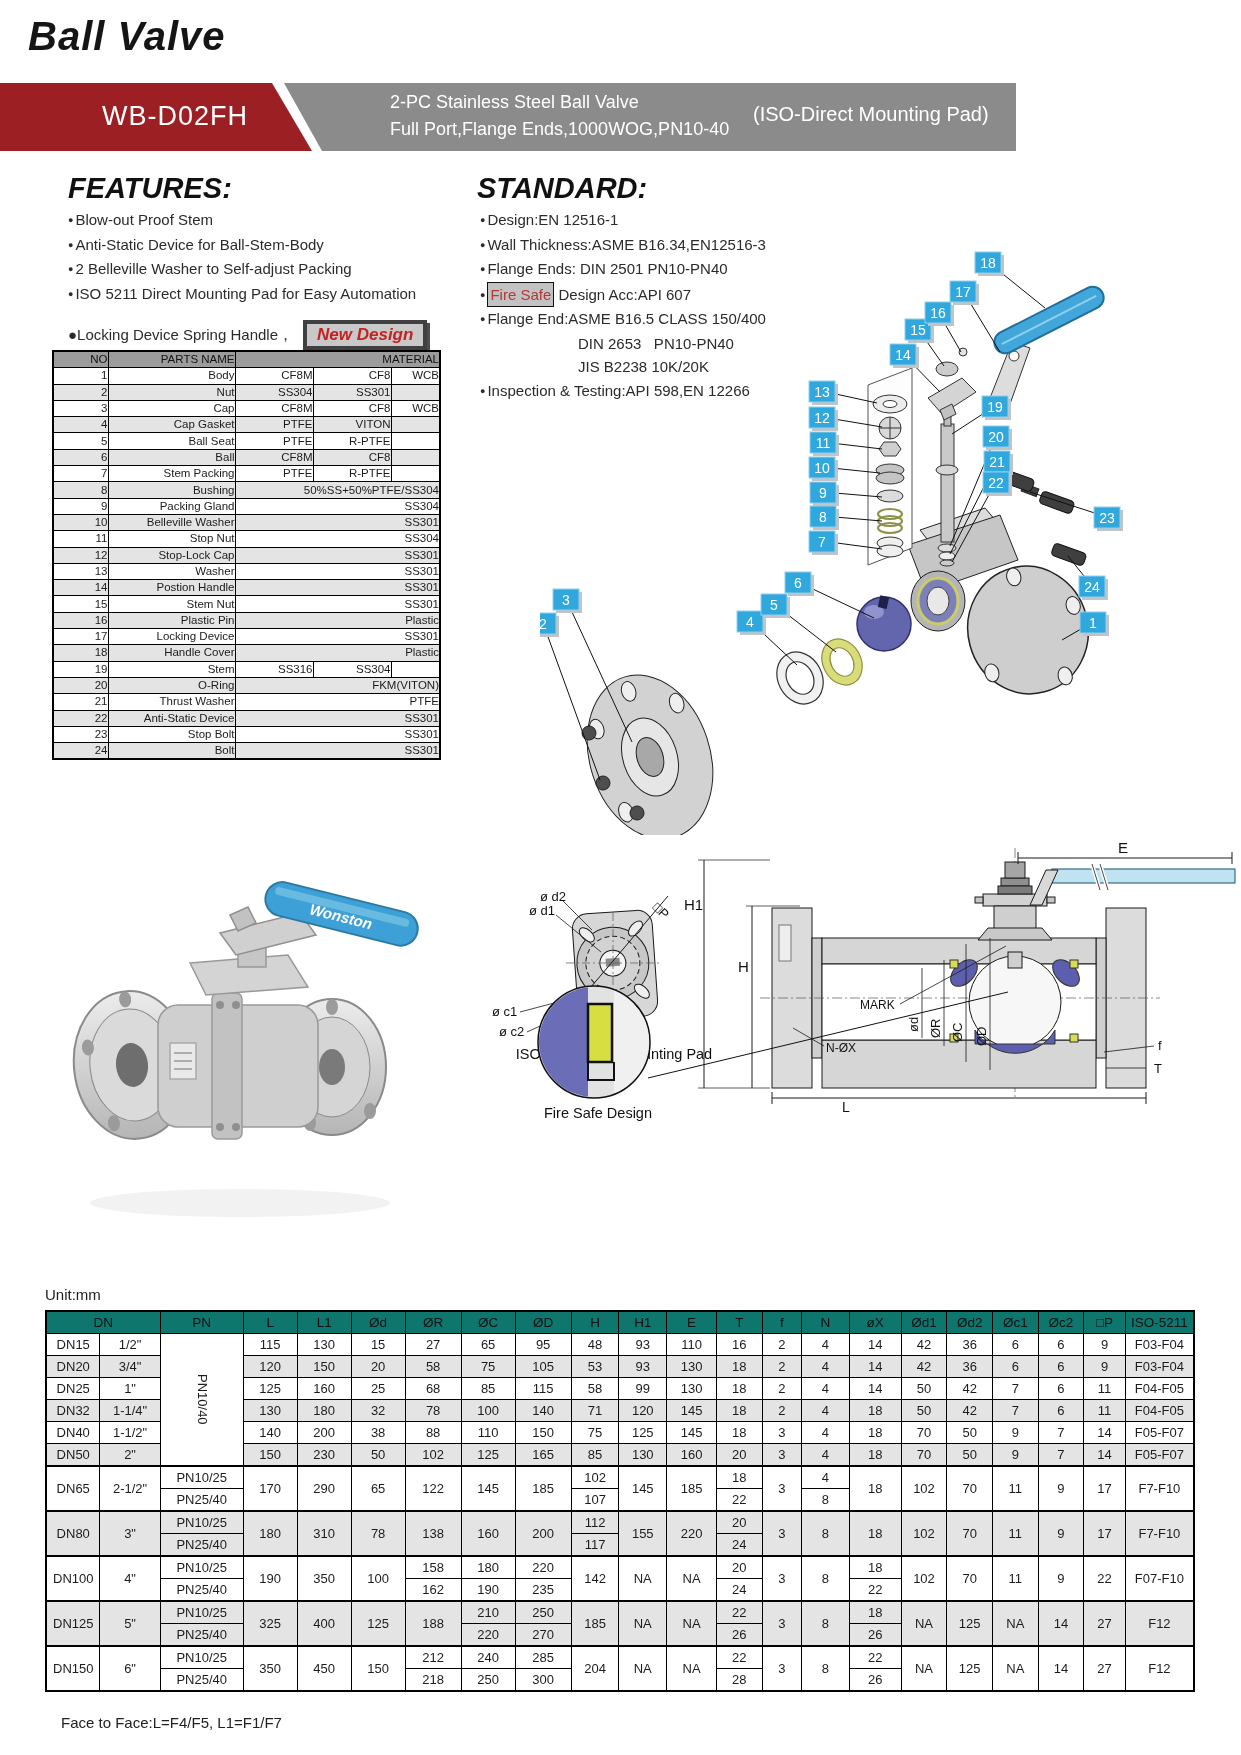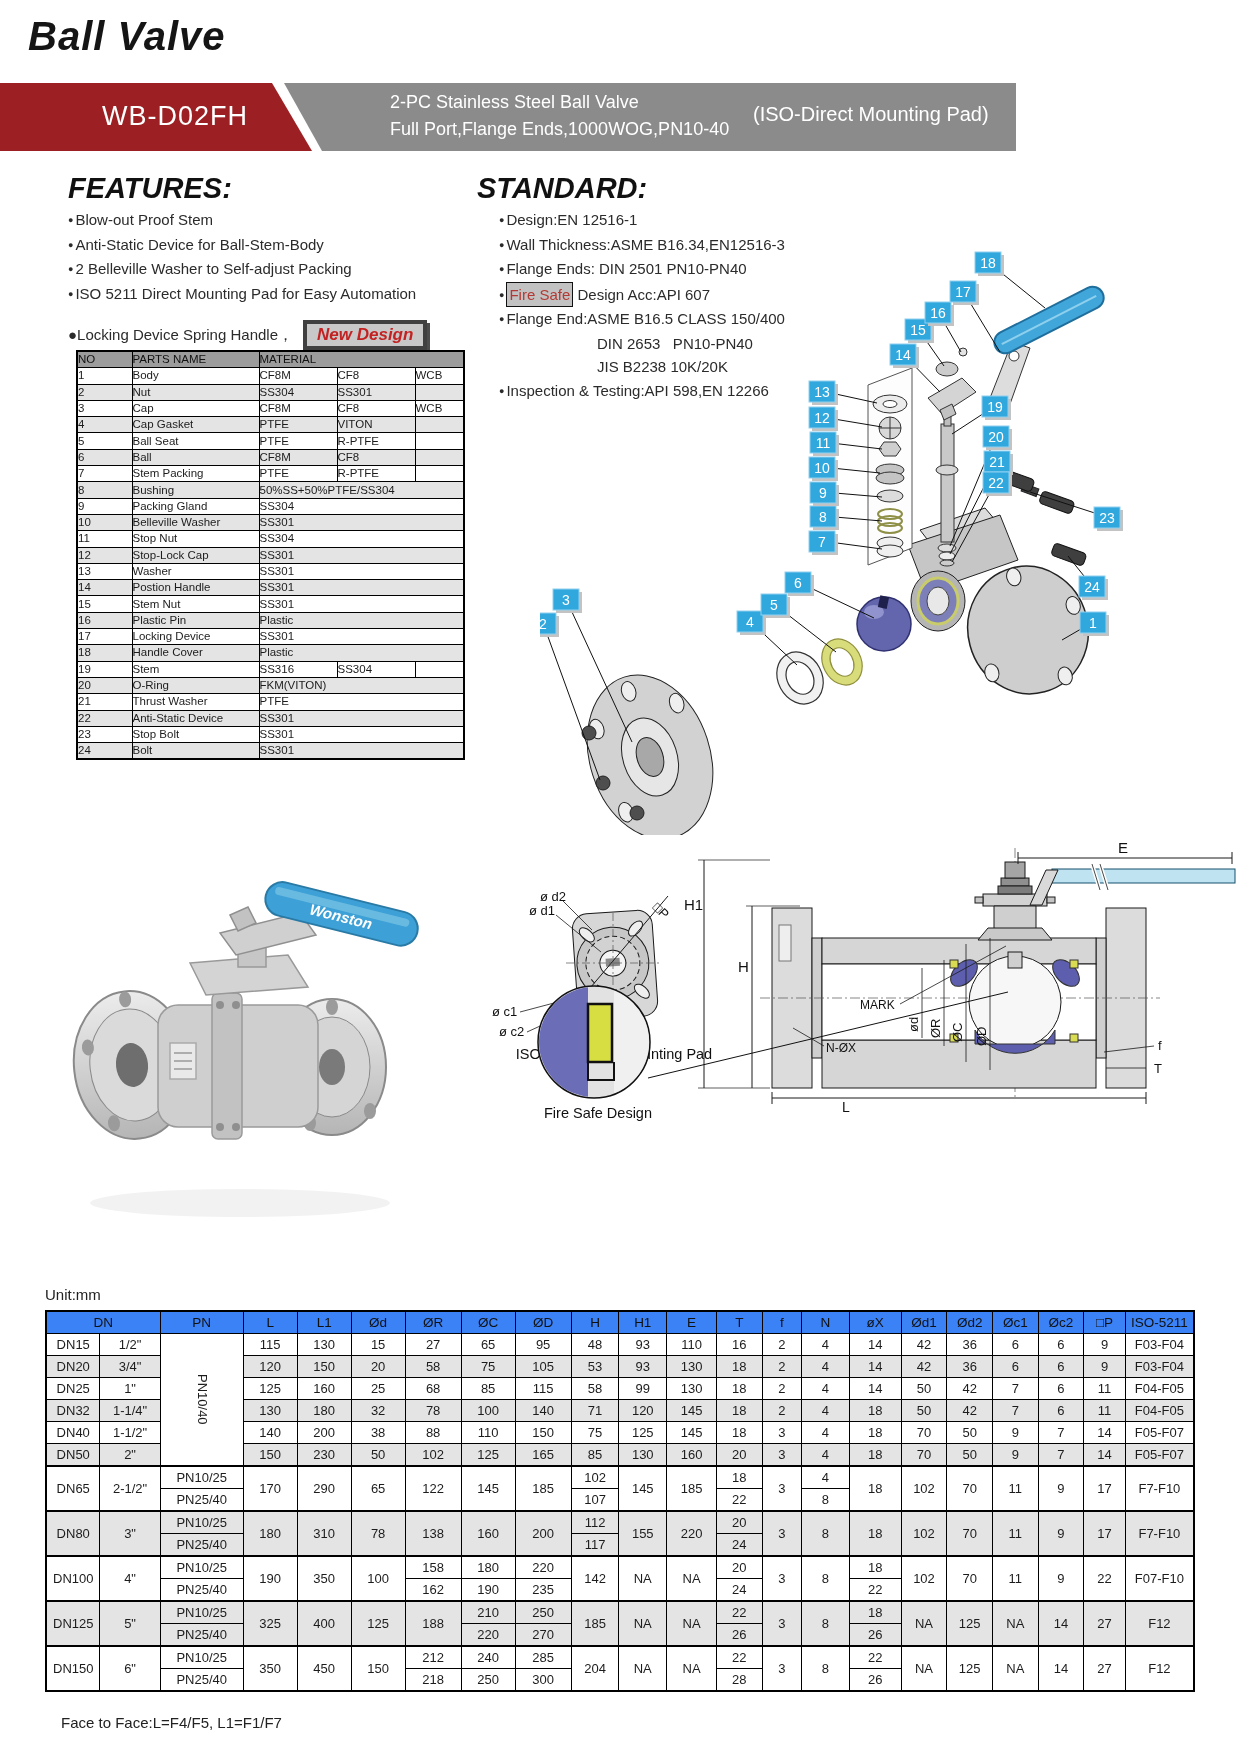--- a/index.html
+++ b/index.html
@@ -15,40 +15,40 @@
   #band-model{position:absolute;left:75px;top:18px;width:200px;text-align:center;color:#fff;font-size:27px;letter-spacing:1px;}
   .band-line1{position:absolute;left:390px;top:9px;color:#fff;font-size:18px;}
   .band-line2{position:absolute;left:390px;top:36px;color:#fff;font-size:18px;}
   .band-right{position:absolute;left:753px;top:20px;color:#fff;font-size:20px;}
   
   .sec-head{position:absolute;font-size:29px;font-style:italic;font-weight:bold;color:#111;}
   #features-head{left:68px;top:172px;}
   #standard-head{left:477px;top:172px;}
   .list{position:absolute;font-size:15px;color:#2b2b2b;}
   #features-list{left:68px;top:208px;width:370px;}
-  #standard-list{left:499px;top:208px;width:330px;}
+  #standard-list{left:480px;top:208px;width:330px;}
   .li{line-height:23.5px;white-space:pre;}
   .li .bullet{font-size:9px;vertical-align:2px;margin-right:2px;}
   .li.indent{padding-left:98px;}
   .feat-last{position:absolute;left:68px;top:320px;font-size:15px;color:#2b2b2b;}
   #new-design{display:inline-block;margin-left:10px;padding:1px 10px;background:#c8c8c8;border:4px solid #404040;
               box-shadow:3px 3px 0 #4c4c4c;color:#c32222;font-size:17px;font-weight:bold;font-style:italic;}
   .fs-box{display:inline-block;border:1px solid #111;background:#c2c2c2;color:#b23a34;padding:0 2px;}
   
-  #parts-table{position:absolute;left:76px;top:350px;border-collapse:collapse;table-layout:fixed;width:387px;
-               font-size:11.5px;text-align:left;border:2px solid #000;}
+  #parts-table{position:absolute;left:52px;top:350px;border-collapse:collapse;table-layout:fixed;width:387px;
+               font-size:11.5px;text-align:right;border:2px solid #000;}
   #parts-table th,#parts-table td{border:1px solid #000;padding:0;height:15.3px;line-height:13px;font-weight:normal;overflow:hidden;white-space:nowrap;}
   #parts-table th{background:#9c9c9c;color:#111;}
   #parts-table tr.alt td{background:#e4e4e4;}
   
   #unit-label{position:absolute;left:45px;top:1286px;font-size:15px;color:#222;}
   #dim-table{position:absolute;left:45px;top:1310px;border-collapse:collapse;table-layout:fixed;width:1150px;
              font-size:13px;text-align:center;border:2px solid #000;}
   #dim-table th,#dim-table td{border:1px solid #000;padding:0;height:21px;line-height:15px;overflow:hidden;white-space:nowrap;font-weight:normal;}
-  #dim-table th{background:#3b82f6;color:#111;font-size:13.5px;}
+  #dim-table th{background:#0f766e;color:#111;font-size:13.5px;}
   #dim-table tr.shade td{background:#e4e4e4;}
   #dim-table td.pnv{background:#fff;}
   #dim-table tr.grp td{border-top-width:2px;}
   .vert{writing-mode:vertical-rl;margin:0 auto;line-height:14px;}
   #dim-footer{position:absolute;left:61px;top:1714px;font-size:15px;color:#222;}
   
   .absvg{position:absolute;}
   svg text{font-family:"Liberation Sans",sans-serif;}
 </style>
 </head>

